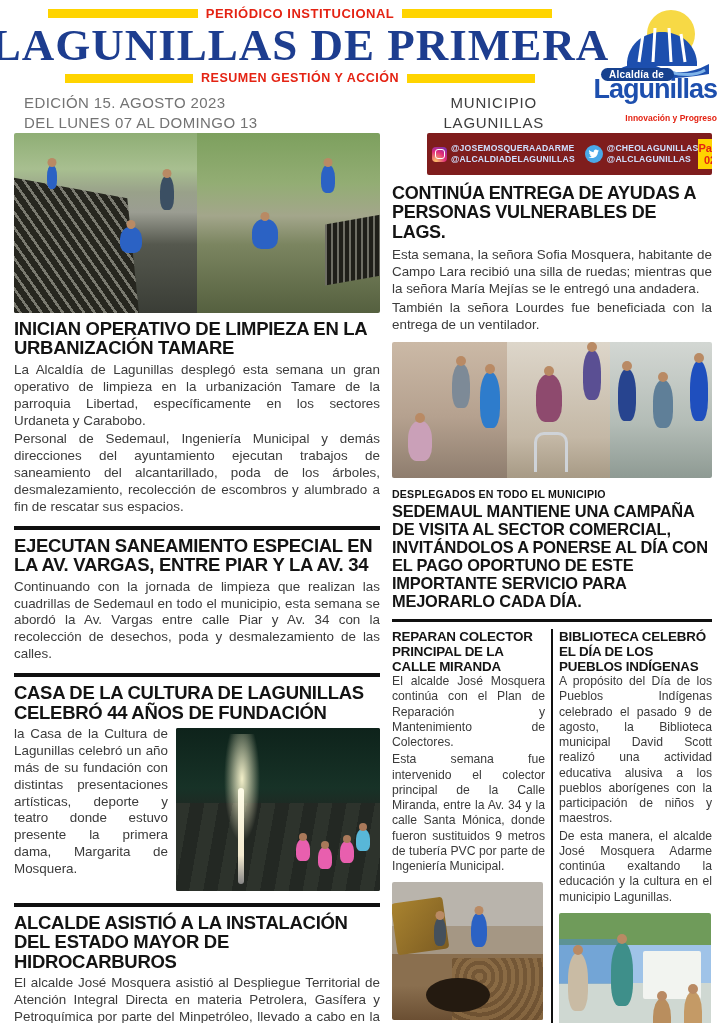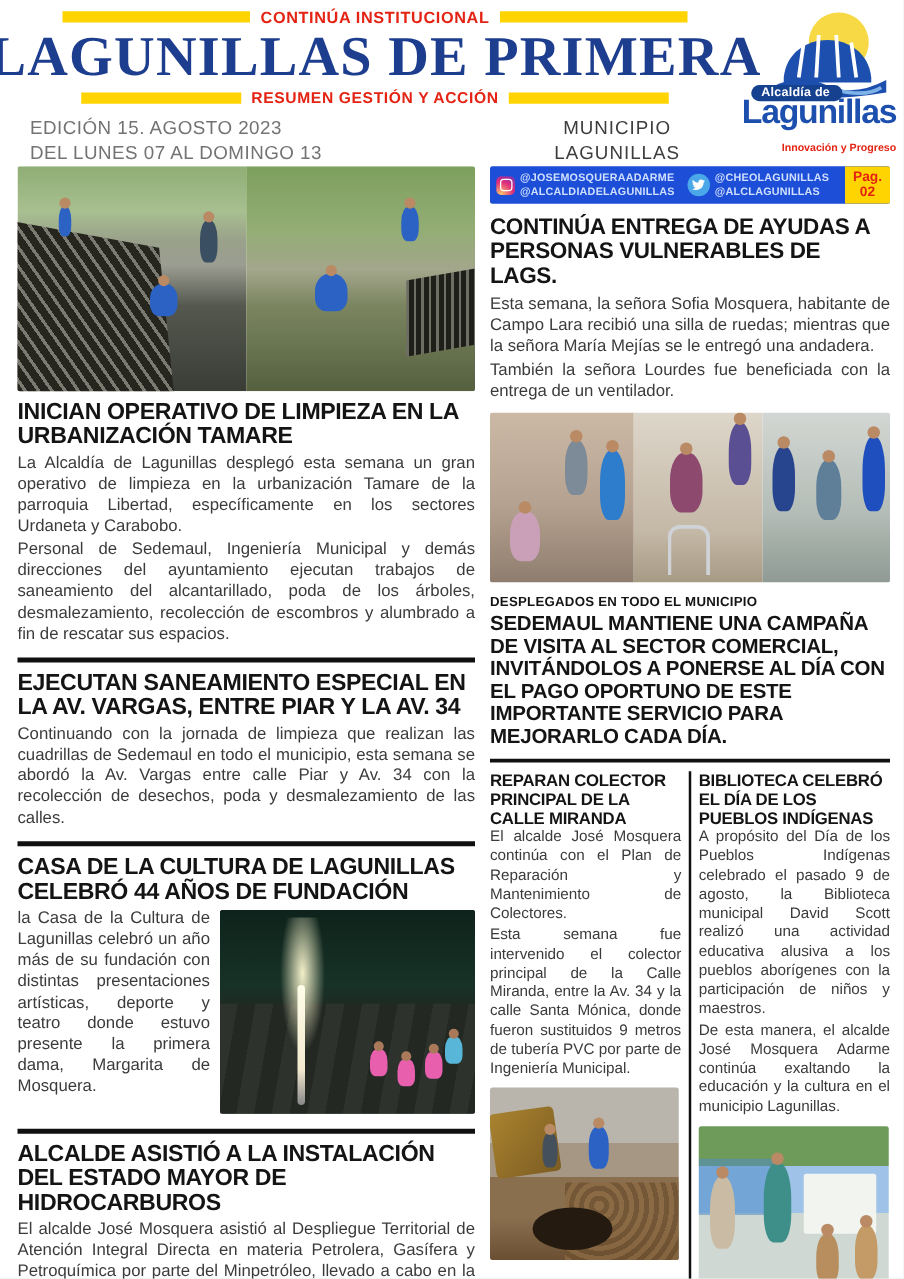--- a/index.html
+++ b/index.html
@@ -62,21 +62,21 @@
   .curtain { position:absolute; top:0; left:0; right:0; height:46%; background:linear-gradient(180deg,#0e231b,#173227 80%,#1d2b24); }
   .stage-floor { position:absolute; bottom:0; left:0; right:0; height:54%;
                  background:repeating-linear-gradient(100deg,#2d332c 0 14px,#232823 14px 28px); }
   .spark { position:absolute; left:34px; top:6px; width:64px; height:150px;
            background:radial-gradient(ellipse 40% 60% at 50% 30%, rgba(255,250,210,.95), rgba(255,250,210,0) 70%); }
   .spark-core { position:absolute; left:62px; top:60px; width:6px; height:96px; background:linear-gradient(180deg,#fffde8,#f3ead0 70%,#888); border-radius:3px; }
   .dancer { position:absolute; width:14px; height:22px; background:#e85fae; border-radius:45% 45% 30% 30%; }
   .dancer::after { content:""; position:absolute; top:-6px; left:3px; width:8px; height:8px; border-radius:50%; background:#a9795a; }
 
   
-  .social-bar { display:flex; align-items:center; background:#1d4ed8; height:30px; border-radius:2px; overflow:hidden; }
+  .social-bar { display:flex; align-items:center; background:#7f1d1d; height:42px; border-radius:2px; overflow:hidden;margin-left:35px; }
   .handles { display:flex; flex-direction:column; justify-content:center; color:#cfe0ff; font-size:8.6px; font-weight:bold; line-height:1.25; letter-spacing:.2px; }
   .ig-badge { width:15px; height:15px; margin:0 4px 0 5px; border-radius:4px; flex:0 0 auto;
               background:radial-gradient(circle at 25% 95%, #fdc468, #dd2a7b 55%, #8134af 90%); position:relative; }
   .ig-badge::after { content:""; position:absolute; inset:2.5px; border:1.4px solid #fff; border-radius:3px; }
   .tw-badge { width:18px; height:18px; border-radius:50%; background:#4aa8e8; margin:0 4px 0 10px; flex:0 0 auto;
               display:flex; align-items:center; justify-content:center; }
   .pag-box { margin-left:auto; background:#ffd400; color:#e42313; font-weight:bold; font-size:11px; line-height:1.1;
              height:30px; width:36px; display:flex; flex-direction:column; align-items:center; justify-content:center; }
   .headline-r { color:#141414; font-weight:bold; font-size:18px; line-height:1.08; letter-spacing:-.3px; margin:9px 0 5px; }
   .photo-ayudas { width:320px; height:136px; margin-top:8px; }
@@ -114,21 +114,21 @@
 </style>
 </head>
 <body>
 
 <div class="page">
 
   <header class="masthead">
     <div class="mast-left">
       <div class="bar-line">
         <span class="ybar w150"></span>
-        <span class="red-kicker">CONTINÚA INSTITUCIONAL</span>
+        <span class="red-kicker">PERIÓDICO INSTITUCIONAL</span>
         <span class="ybar w150"></span>
       </div>
       <h1 class="mast-title">LAGUNILLAS DE PRIMERA</h1>
       <div class="bar-line">
         <span class="ybar w120"></span>
         <span class="red-kicker small">RESUMEN GESTIÓN Y ACCIÓN</span>
         <span class="ybar w120"></span>
       </div>
       <div class="mast-info">
         <div class="edition">

